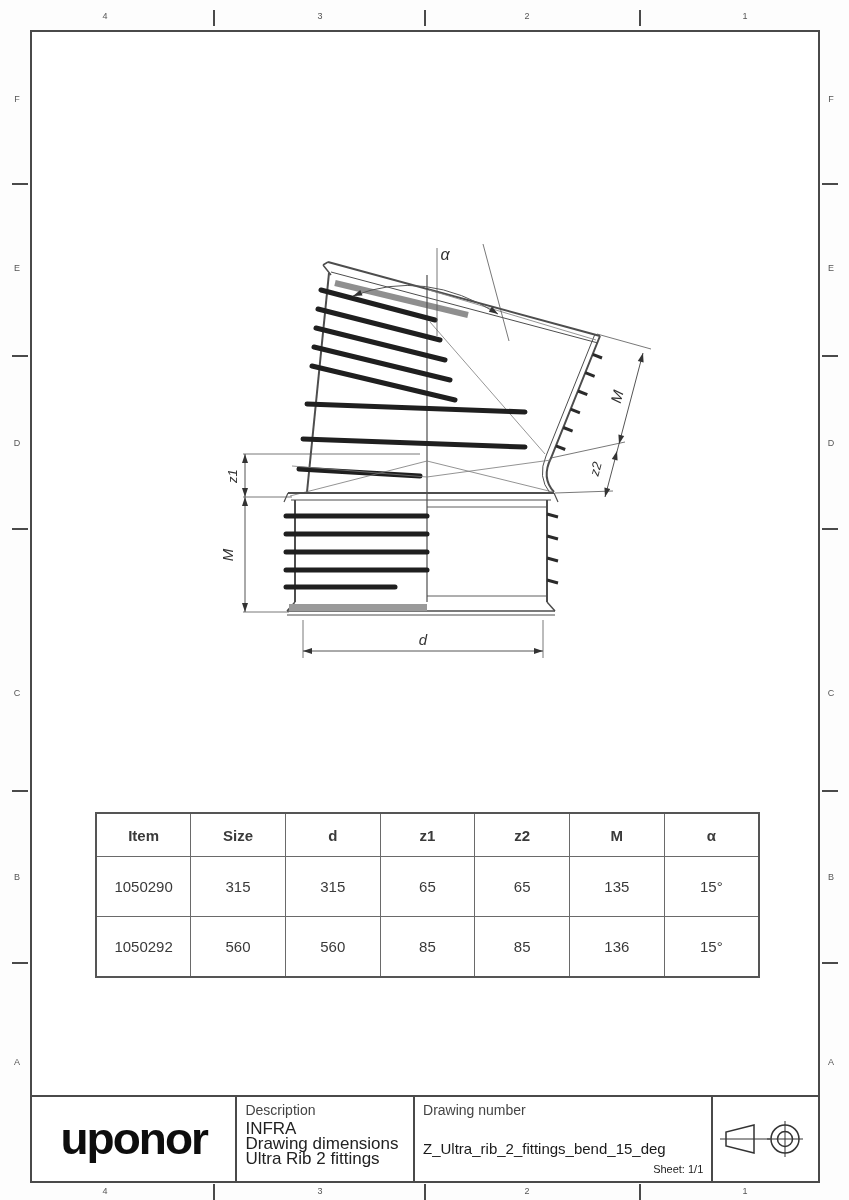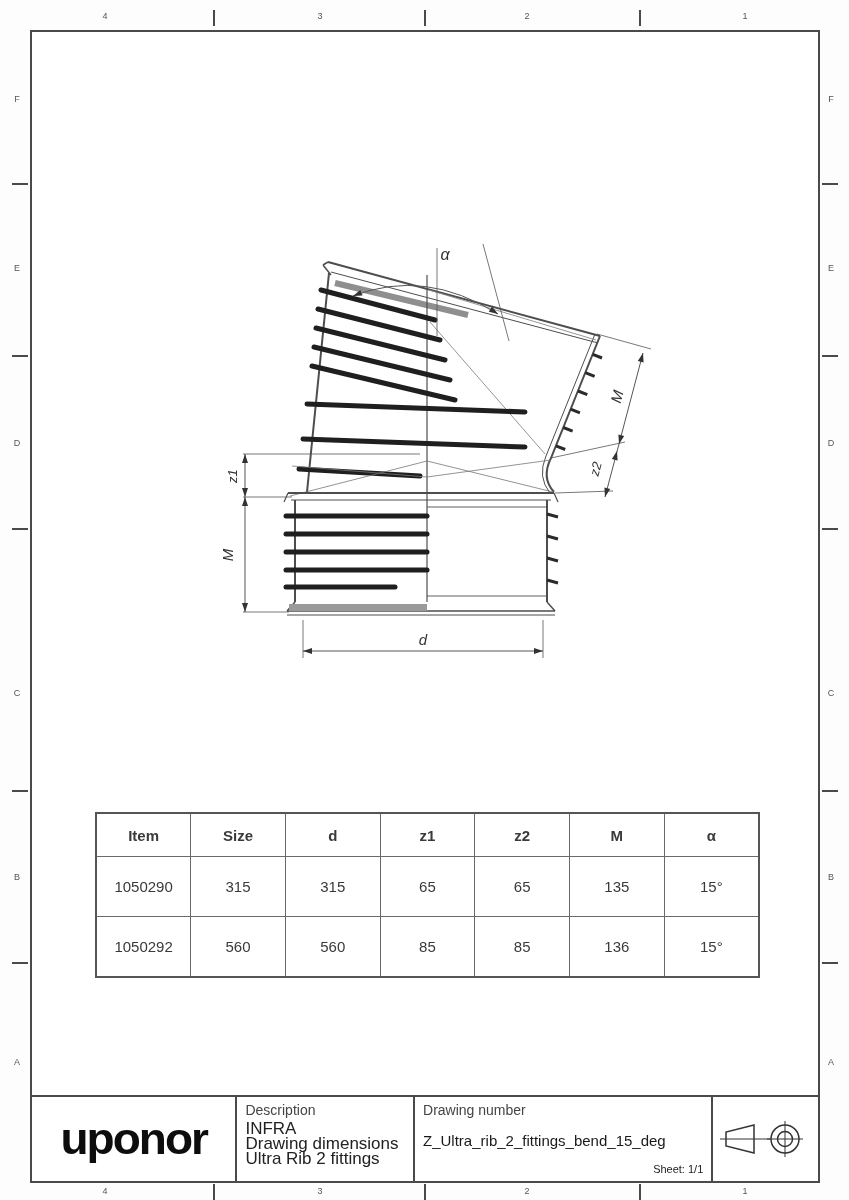--- a/index.html
+++ b/index.html
@@ -45,21 +45,21 @@
   .tb-cell:last-child{border-right:none;}
   .tb-logo{width:206px;display:flex;align-items:center;justify-content:center;}
   .logo-text{
     font-size:46px;font-weight:800;color:#0d0d0d;letter-spacing:-2px;
     line-height:1;transform:scaleY(.95);
   }
   .tb-desc{width:178px;padding:5px 8px;}
   .tb-small-label{font-size:14px;color:#444;margin-bottom:3px;}
   .tb-desc-line{font-size:17px;color:#222;line-height:15px;}
   .tb-number{width:299px;padding:5px 8px;}
-  .tb-number-value{font-size:15px;color:#1a1a1a;margin-top:14px;}
+  .tb-number-value{font-size:15px;color:#1a1a1a;margin-top:22px;}
   .tb-sheet{position:absolute;right:8px;bottom:6px;font-size:11px;color:#222;}
   .tb-symbol{width:105px;display:flex;align-items:center;justify-content:center;}
 </style>
 </head>
 <body>
 
 <div class="sheet">
 
   <div class="tick h" style="left:213px;top:10px;"></div>
   <div class="tick h" style="left:424px;top:10px;"></div>

